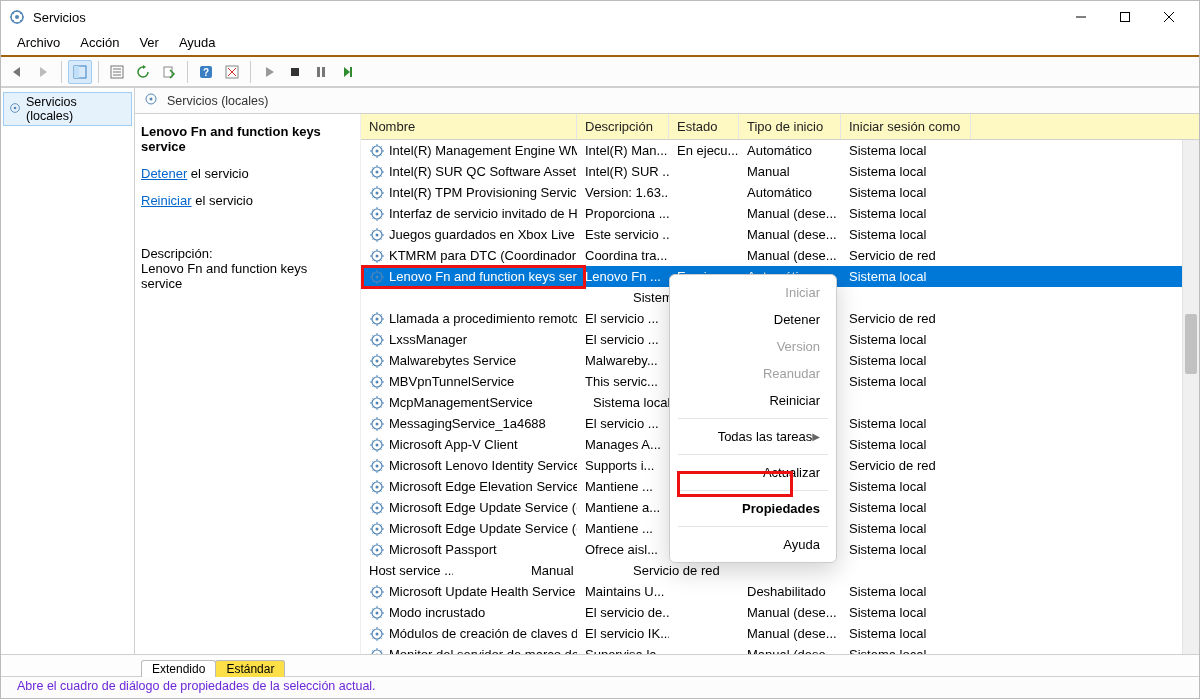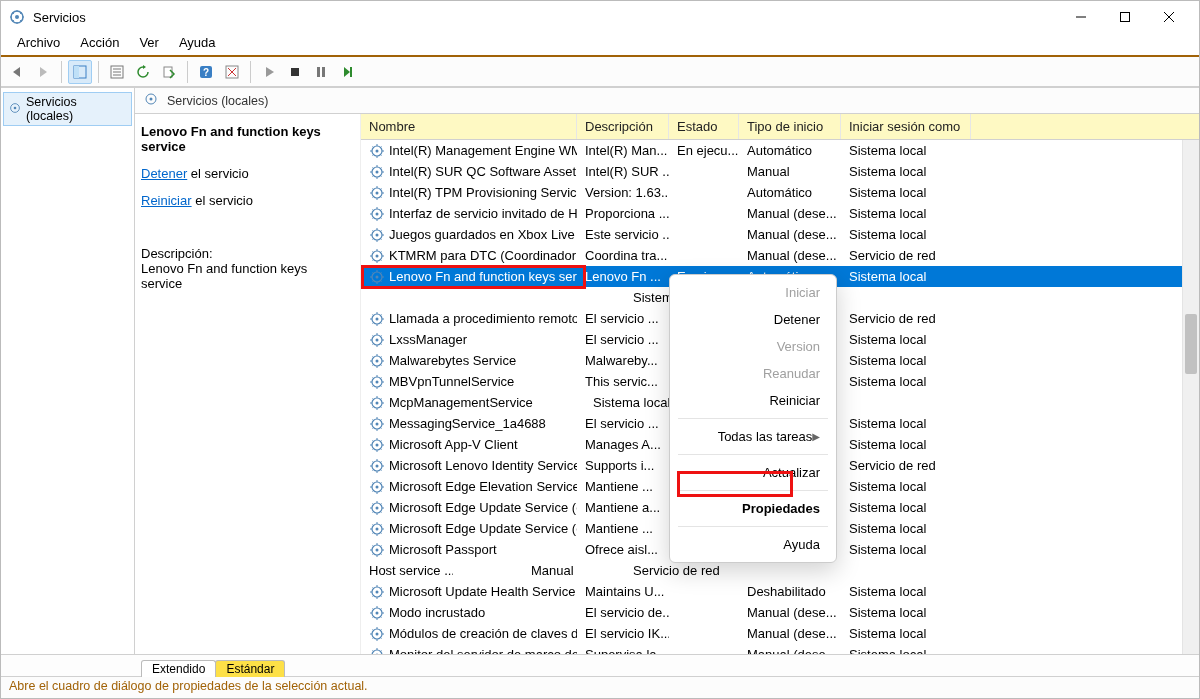--- a/index.html
+++ b/index.html
@@ -39,21 +39,21 @@
   .highlight-box{position:absolute;border:3px solid #e11;pointer-events:none;z-index:5}
   .ctxmenu{position:absolute;left:674px;top:302px;width:168px;background:#fff;border:1px solid #ccc;border-radius:6px;box-shadow:0 8px 24px rgba(0,0,0,0.18);padding:4px 0;z-index:10;font-size:13px}
   .ctxmenu .citem{padding:6px 16px;display:flex;align-items:center;justify-content:flex-end;position:relative}
   .ctxmenu .citem.disabled{color:#a0a0a0}
   .ctxmenu .csep{height:1px;background:#e4e4e4;margin:4px 8px}
   .ctxmenu .chev{font-size:10px;color:#666}
   .ctx-hl{position:absolute;border:3px solid #e11;pointer-events:none;z-index:12}
   .tabs{height:22px;border-top:1px solid #d0d0d0;display:flex;align-items:flex-end;padding-left:140px;background:#fdfdfd}
   .tabs .tab{padding:1px 10px;font-size:12px;border:1px solid #bbb;border-bottom:none;background:#fde047;border-radius:3px 3px 0 0;margin-right:-1px;position:relative;top:1px}
   .tabs .tab.active{background:#fff}
-  .status{height:22px;padding:2px 8px;font-size:12.5px;color:#a16207;border-top:1px solid #d0d0d0;background:#fcfcfc}
+  .status{height:22px;padding:2px 16px;font-size:12.5px;color:#6d28d9;border-top:1px solid #d0d0d0;background:#fcfcfc}
   .vscroll-stub{position:absolute;right:0;top:0;width:17px;background:#f0f0f0;border-left:1px solid #e4e4e4}
   .vscroll-stub .thumb{position:absolute;left:2px;right:2px;background:#c1c1c1;border-radius:2px}
 </style>
 </head>
 <body>
 
 <div class="window">
 
   <div class="titlebar">
     <span class="icon">

